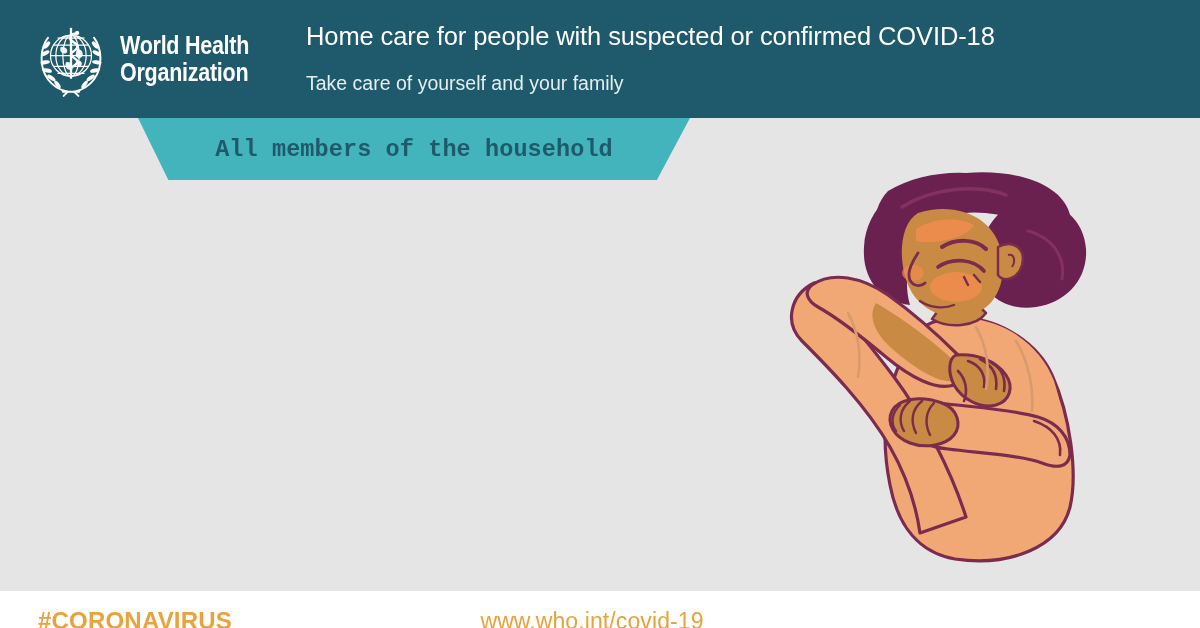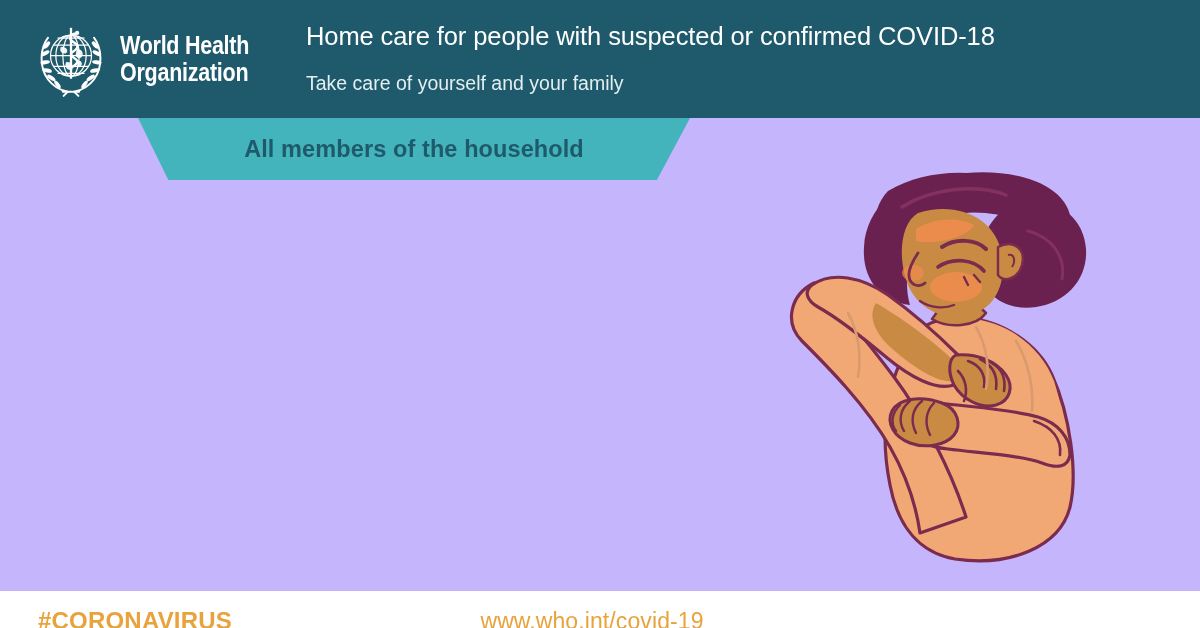--- a/index.html
+++ b/index.html
@@ -10,21 +10,21 @@
   body {
     font-family: "Liberation Sans", sans-serif;
     -webkit-font-smoothing: antialiased;
   }
 
   #poster {
     position: relative;
     width: 1200px;
     height: 628px;
     overflow: hidden;
-    background: #c4b5fd;
+    background: #e5e5e5;
   }
 
   
   .header-bar {
     position: absolute;
     left: 0; top: 0;
     width: 1200px;
     height: 118px;
     background: #1E5A6B;
     display: flex;
@@ -72,20 +72,21 @@
     white-space: nowrap;
   }
 
   
   .banner-wrap {
     position: absolute;
     left: 0;
     top: 118px;
     width: 1084px;
     height: 62px;
+    font-family: Liberation Mono, monospace;
   }
   .banner-shape {
     position: absolute;
     left: 138px;
     top: 0;
     width: 552px;
     height: 62px;
     background: #44B4BC;
     -webkit-clip-path: polygon(0 0, 100% 0, 94% 100%, 5.5% 100%);
     clip-path: polygon(0 0, 100% 0, 94% 100%, 5.5% 100%);

